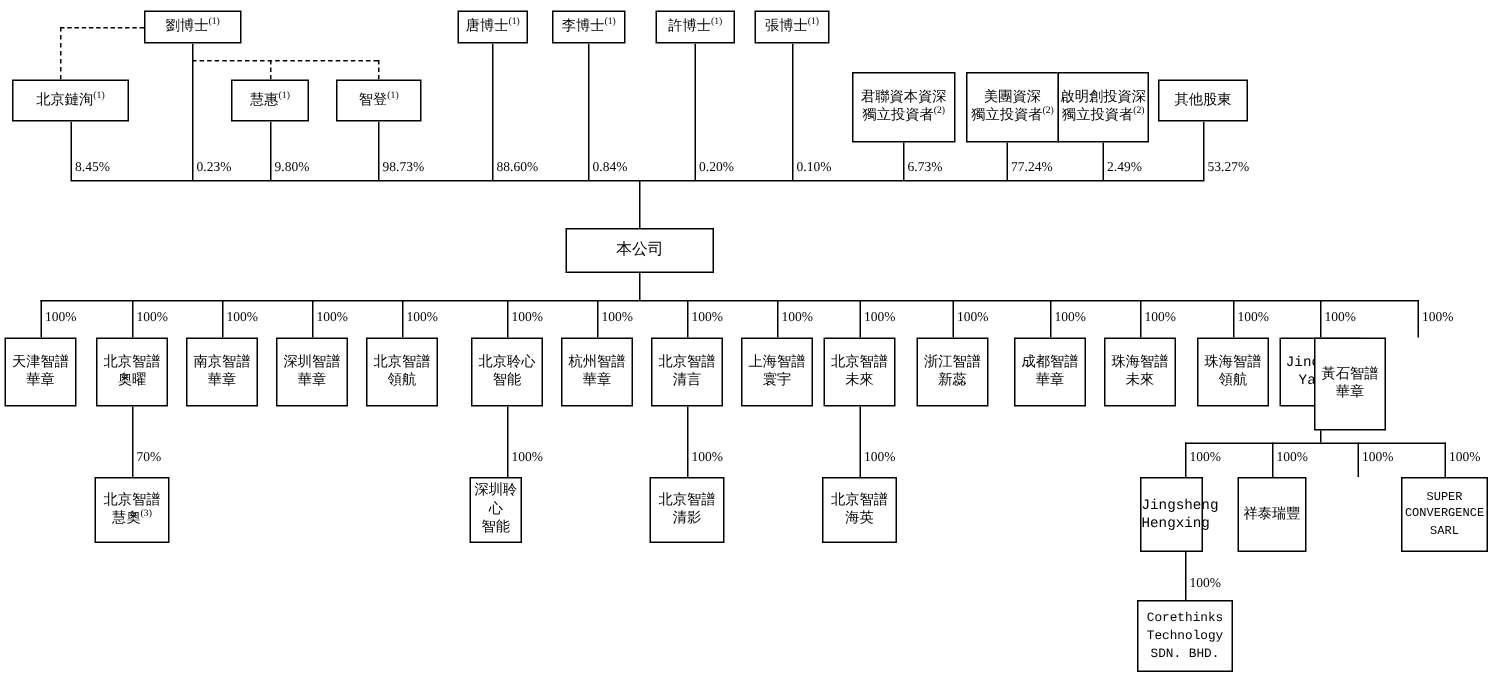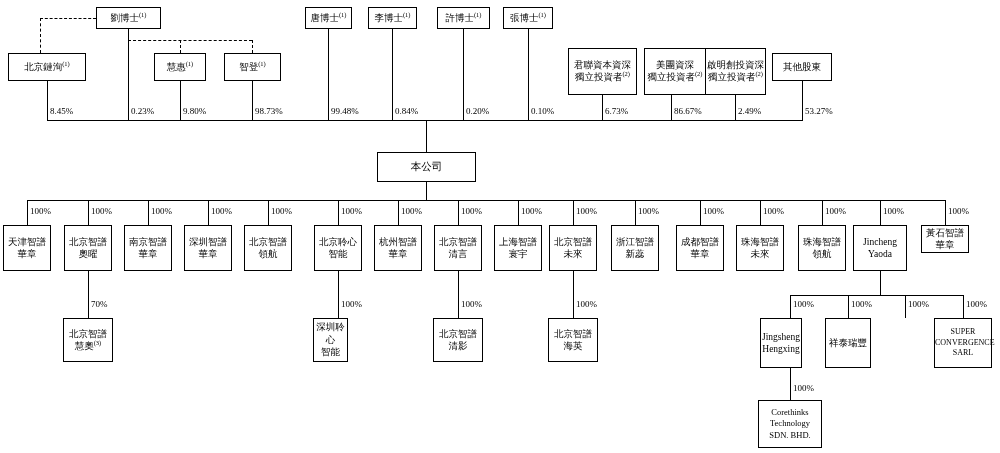--- a/index.html
+++ b/index.html
@@ -8,21 +8,21 @@
     position:relative; width:1000px; height:453px; background:#fff;
     font-family:"Liberation Serif","DejaVu Serif",serif; color:#000;
     overflow:hidden;
   }
   .box {
     position:absolute; border:1px solid #000; background:#fff;
     display:flex; align-items:center; justify-content:center;
     font-size:9.5px; line-height:1.3; text-align:center;
   }
   .box .inner { width:100%; text-align:center; }
-  .lbl { white-space:pre-line; }
+  .lbl { white-space:pre-line;font-family:Liberation Mono, monospace; }
   .box sup { font-size:6.5px; vertical-align:super; line-height:1; }
   .pct { position:absolute; font-size:9px; white-space:nowrap; }
   .vl { position:absolute; width:1px; background:#000; }
   .hl { position:absolute; height:1px; background:#000; }
   .vld { position:absolute; width:0; border-left:1px dashed #000; }
   .hld { position:absolute; height:0; border-top:1px dashed #000; }
 </style>
 </head>
 <body>
 
@@ -118,26 +118,26 @@
 獨立投資者</span><sup>(2)</sup></div>
   </div>
   <div class="box" style="left:772px;top:53px;width:60px;height:28px">
     <div class="inner"><span class="lbl">其他股東</span></div>
   </div>
 
   <div class="pct" style="left:50px;top:106px">8.45%</div>
   <div class="pct" style="left:131px;top:106px">0.23%</div>
   <div class="pct" style="left:183px;top:106px">9.80%</div>
   <div class="pct" style="left:255px;top:106px">98.73%</div>
-  <div class="pct" style="left:331px;top:106px">99.48%</div>
+  <div class="pct" style="left:331px;top:106px">88.60%</div>
   <div class="pct" style="left:395px;top:106px">0.84%</div>
   <div class="pct" style="left:466px;top:106px">0.20%</div>
   <div class="pct" style="left:531px;top:106px">0.10%</div>
   <div class="pct" style="left:605px;top:106px">6.73%</div>
-  <div class="pct" style="left:674px;top:106px">86.67%</div>
+  <div class="pct" style="left:674px;top:106px">77.24%</div>
   <div class="pct" style="left:738px;top:106px">2.49%</div>
   <div class="pct" style="left:805px;top:106px">53.27%</div>
 
   <div class="box" style="left:377px;top:152px;width:99px;height:30px;font-size:10.5px">
     <div class="inner"><span class="lbl">本公司</span></div>
   </div>
 
   <div class="pct" style="left:30px;top:206px">100%</div>
   <div class="pct" style="left:91px;top:206px">100%</div>
   <div class="pct" style="left:151px;top:206px">100%</div>
@@ -208,21 +208,21 @@
 未來</span></div>
     </div>
   <div class="box" style="left:798px;top:225px;width:48px;height:46px">
       <div class="inner"><span class="lbl">珠海智譜
 領航</span></div>
     </div>
   <div class="box" style="left:853px;top:225px;width:54px;height:46px">
       <div class="inner"><span class="lbl">Jincheng
 Yaoda</span></div>
     </div>
-  <div class="box" style="left:921px;top:225px;width:48px;height:28px">
+  <div class="box" style="left:876px;top:225px;width:48px;height:62px">
       <div class="inner"><span class="lbl">黃石智譜
 華章</span></div>
     </div>
 
   <div class="pct" style="left:91px;top:299px">70%</div>
   <div class="pct" style="left:341px;top:299px">100%</div>
   <div class="pct" style="left:461px;top:299px">100%</div>
   <div class="pct" style="left:576px;top:299px">100%</div>
   <div class="pct" style="left:793px;top:299px">100%</div>
   <div class="pct" style="left:851px;top:299px">100%</div>

